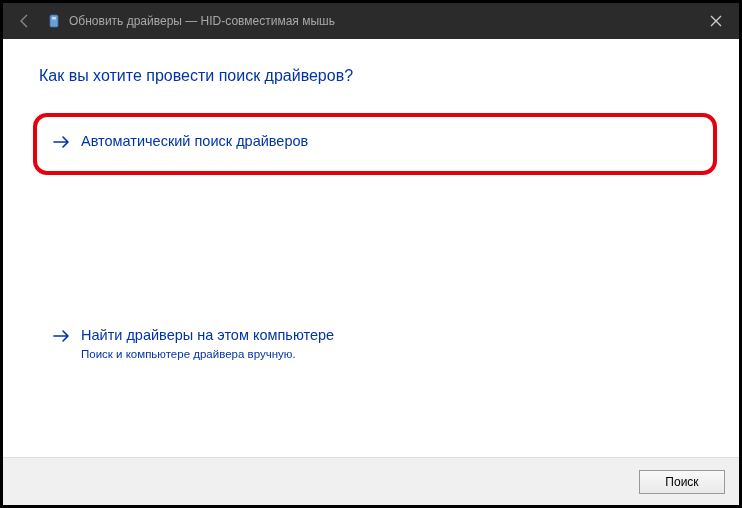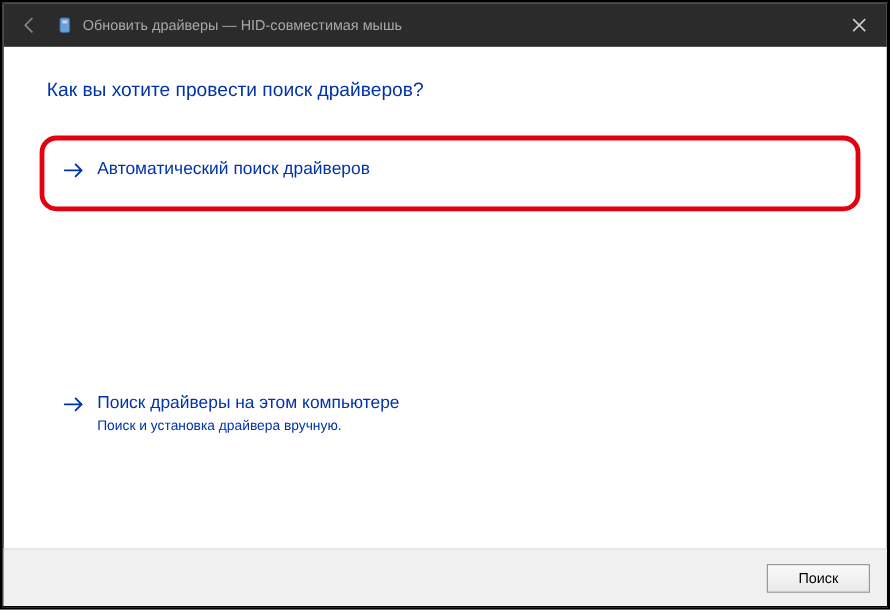--- a/index.html
+++ b/index.html
@@ -179,22 +179,22 @@
       <div class="spacer"></div>
 
       <div class="option">
         <div class="option-row">
           <span class="option-arrow">
             <svg width="18" height="14" viewBox="0 0 18 14">
               <path d="M1 7 L15 7 M10 2 L15 7 L10 12" stroke="#0033aa" stroke-width="1.6" fill="none" stroke-linecap="round" stroke-linejoin="round"></path>
             </svg>
           </span>
           <div class="option-body">
-            <div class="option-title">Поиск драйверы на этом компьютере</div>
-            <div class="option-desc">Поиск и установка драйвера вручную.</div>
+            <div class="option-title">Найти драйверы на этом компьютере</div>
+            <div class="option-desc">Поиск и компьютере драйвера вручную.</div>
           </div>
         </div>
       </div>
 
     </div>
   </div>
 
   <div class="footer">
     <button class="cancel-btn">Поиск</button>
   </div>

